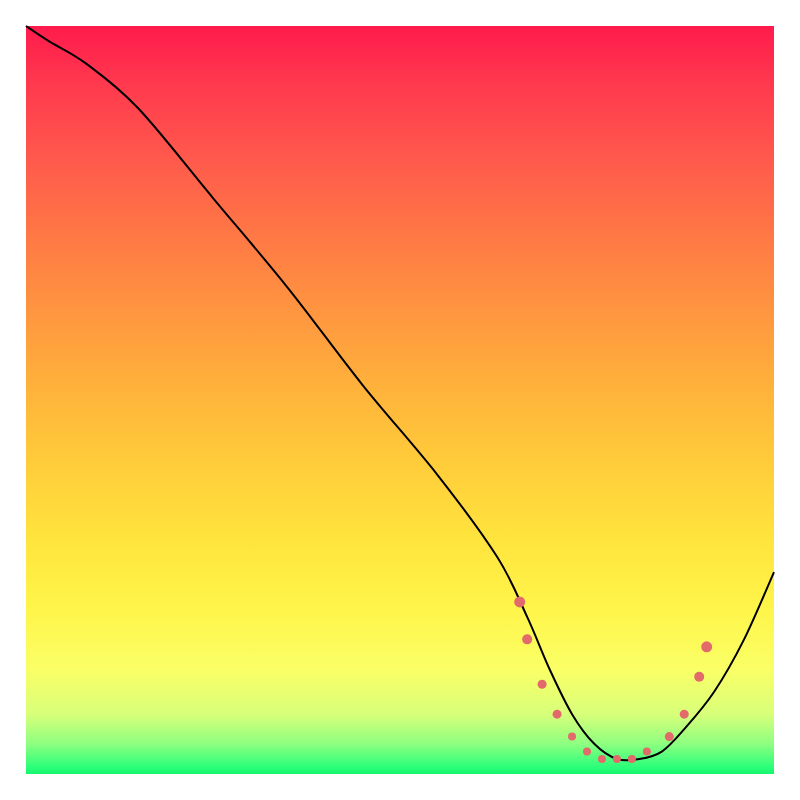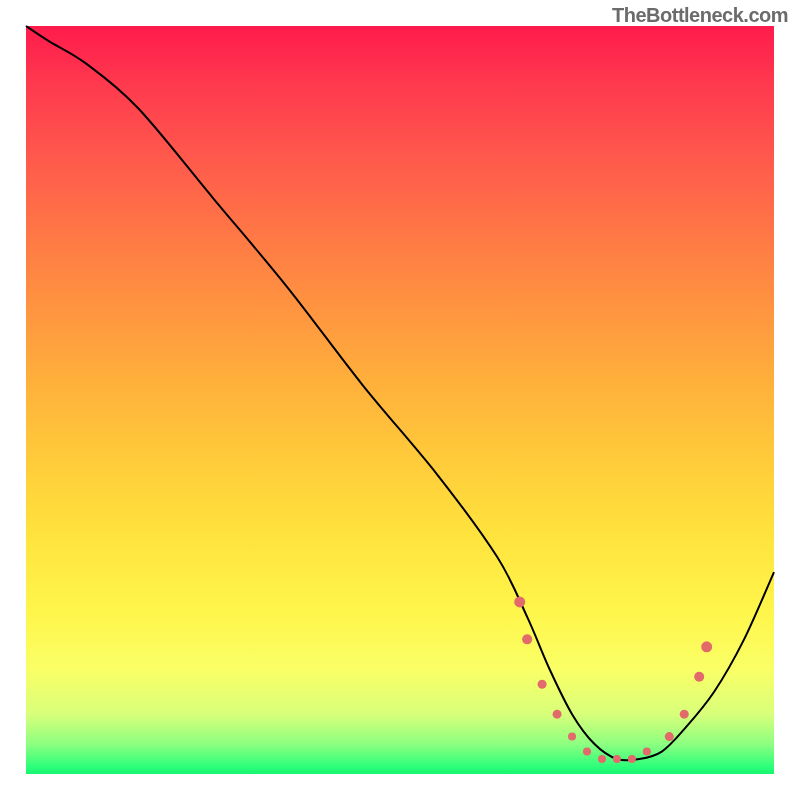--- a/index.html
+++ b/index.html
@@ -67,21 +67,20 @@
     height: 748px;
     overflow: visible;
     z-index: 6;
   }
 </style>
 </head>
 <body>
 
 <div class="container">
 
-  <div class="attribution">TheBottleneck.com</div>
 
   <div class="plot-area"></div>
 
   <svg class="curve-layer" viewBox="0 0 100 100" preserveAspectRatio="none">
     <path id="curve-path" fill="none" stroke="#000000" stroke-width="2" vector-effect="non-scaling-stroke" d="M 0 0 C 0.5 0.3333333333333333, 1.6666666666666667 1.1666666666666665, 3 2 C 4.333333333333333 2.8333333333333335, 6 3.5, 8 5 C 10 6.5, 12.166666666666666 8, 15 11 C 17.833333333333332 14, 21.666666666666668 19, 25 23 C 28.333333333333332 27, 31.666666666666668 30.833333333333332, 35 35 C 38.333333333333336 39.166666666666664, 41.666666666666664 43.833333333333336, 45 48 C 48.333333333333336 52.166666666666664, 52 56.166666666666664, 55 60 C 58 63.833333333333336, 61 67.83333333333333, 63 71 C 65 74.16666666666667, 65.83333333333333 76.5, 67 79 C 68.16666666666667 81.5, 69 83.83333333333333, 70 86 C 71 88.16666666666667, 72 90.33333333333333, 73 92 C 74 93.66666666666667, 75 95, 76 96 C 77 97, 78 97.66666666666667, 79 98 C 80 98.33333333333333, 81 98.16666666666667, 82 98 C 83 97.83333333333333, 84 97.66666666666667, 85 97 C 86 96.33333333333333, 86.83333333333333 95.33333333333333, 88 94 C 89.16666666666667 92.66666666666667, 90.66666666666667 91, 92 89 C 93.33333333333333 87, 94.66666666666667 84.66666666666667, 96 82 C 97.33333333333333 79.33333333333333, 99.33333333333333 74.5, 100 73 "></path>
   </svg>
 
   <svg class="marker-layer" viewBox="0 0 100 100" preserveAspectRatio="none">
     <g id="markers-group">
         <circle cx="66" cy="77" r="0.7352941176470588" fill="#e26a6a"></circle>

